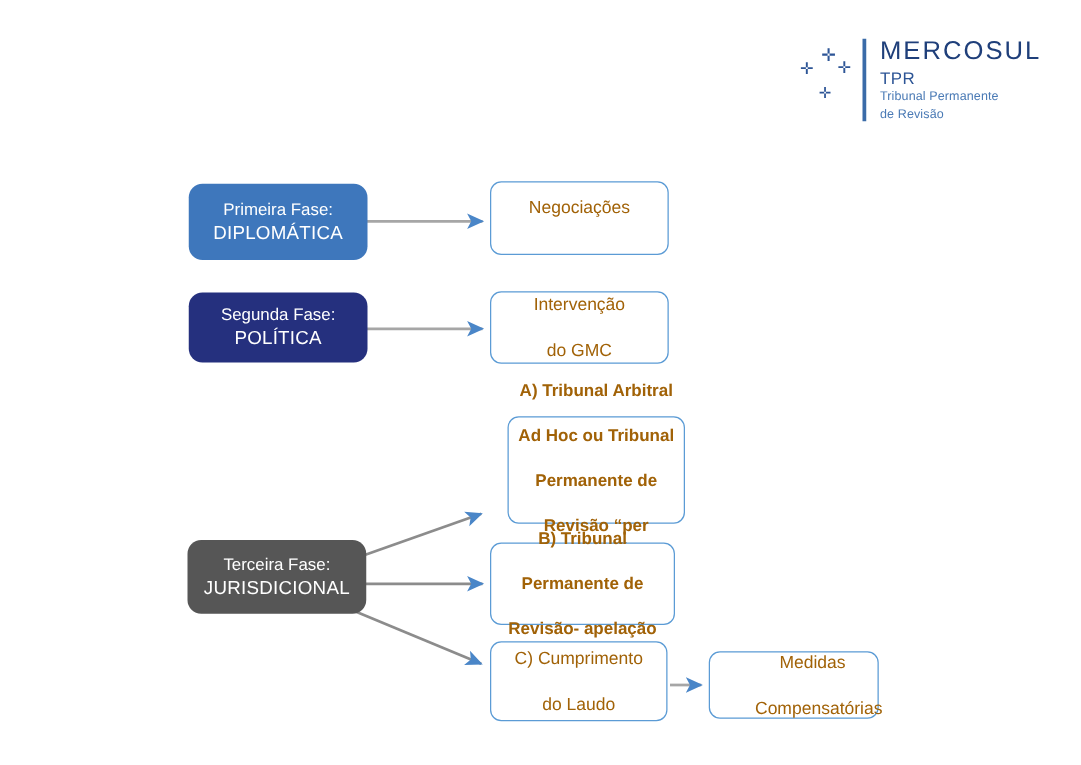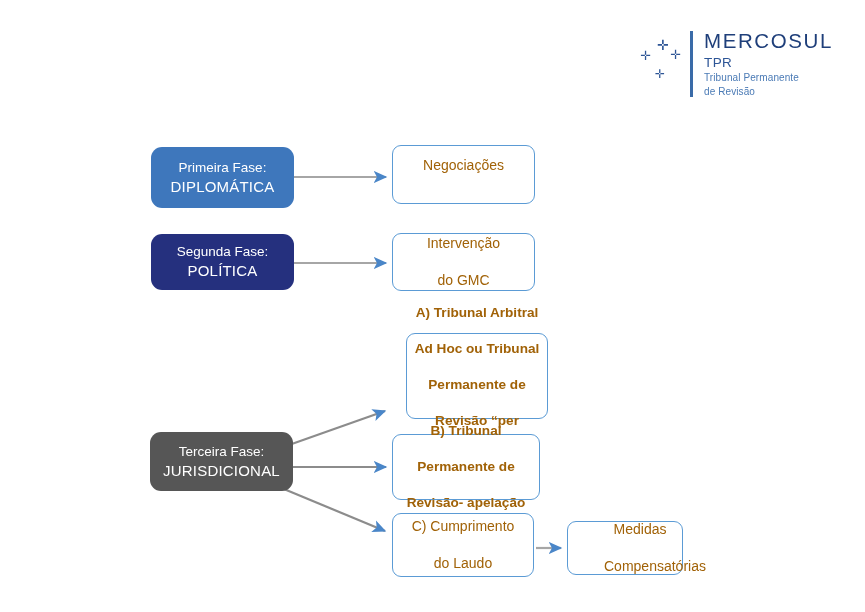--- a/index.html
+++ b/index.html
@@ -116,21 +116,21 @@
   }
   .out-box span { display: block; width: 100%; }
   .out-reg  { font-size: 14px;   font-weight: 400; }
   .out-bold { font-size: 13.6px; font-weight: 700; }
 
   #box-neg     { left: 392px; top: 145px; width: 143px; height: 59px; }
   #box-gmc     { left: 392px; top: 233px; width: 143px; height: 58px; }
   #box-a       { left: 392px; top: 333px; width: 142px; height: 86px; margin-left: 14px; }
   #box-b       { left: 392px; top: 434px; width: 148px; height: 66px; }
   #box-c       { left: 392px; top: 513px; width: 142px; height: 64px; justify-content: center; }
-  #box-medidas { left: 567px; top: 521px; width: 116px; height: 54px; padding-left: 36px; }
+  #box-medidas { left: 567px; top: 521px; width: 136px; height: 54px; padding-left: 36px; }
 
   
   #arrows {
     position: absolute;
     left: 0;
     top: 0;
     width: 865px;
     height: 612px;
     pointer-events: none;
   }

